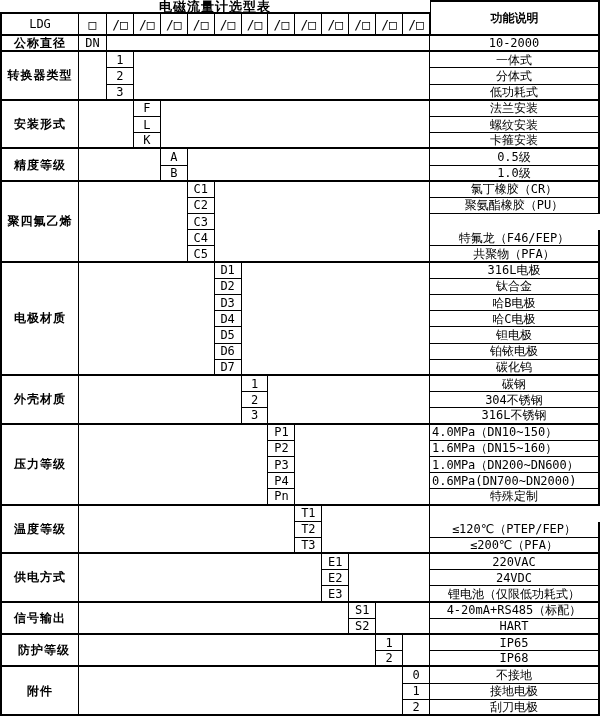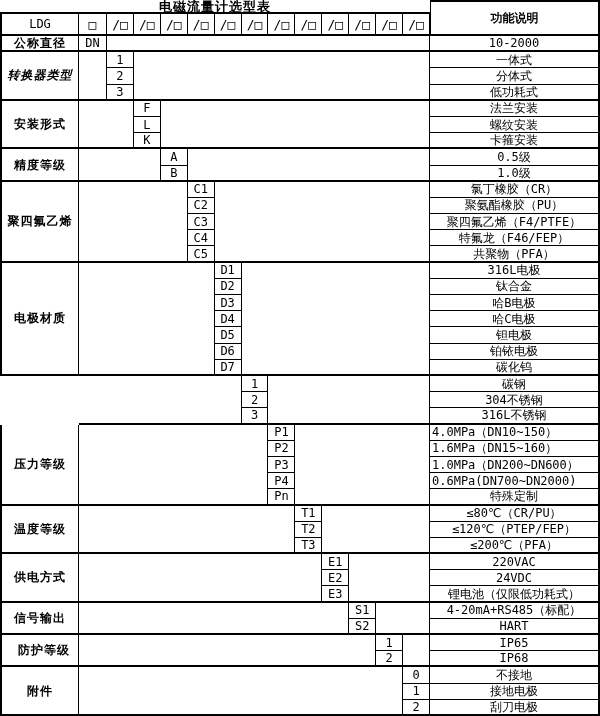--- a/index.html
+++ b/index.html
@@ -56,21 +56,21 @@
     <div class="cell slot group-end" style="grid-area: 2 / 9;">/□</div>
     <div class="cell slot group-end" style="grid-area: 2 / 10;">/□</div>
     <div class="cell slot group-end" style="grid-area: 2 / 11;">/□</div>
     <div class="cell slot group-end" style="grid-area: 2 / 12;">/□</div>
     <div class="cell slot group-end" style="grid-area: 2 / 13;">/□</div>
     <div class="cell slot group-end" style="grid-area: 2 / 14;">/□</div>
     <div class="cell label-cell left-edge group-end" style="grid-area: 3 / 1 / 4;">公称直径</div>
     <div class="cell code-cell group-end" style="grid-area: 3 / 2;">DN</div>
     <div class="cell desc-cell right-edge group-end" style="grid-area: 3 / 15;">10-2000</div>
     <div class="cell group-end" style="grid-area: 3 / 3 / 4 / 15;"></div>
-    <div class="cell label-cell left-edge group-end" style="grid-area: 4 / 1 / 7; font-style: italic;">转换器类型</div>
+    <div class="cell label-cell left-edge group-end" style="grid-area: 4 / 1 / 7;">转换器类型</div>
     <div class="cell group-end" style="grid-area: 4 / 2 / 7 / 3;"></div>
     <div class="cell code-cell" style="grid-area: 4 / 3;">1</div>
     <div class="cell desc-cell right-edge" style="grid-area: 4 / 15;">一体式</div>
     <div class="cell code-cell" style="grid-area: 5 / 3;">2</div>
     <div class="cell desc-cell right-edge" style="grid-area: 5 / 15;">分体式</div>
     <div class="cell code-cell group-end" style="grid-area: 6 / 3;">3</div>
     <div class="cell desc-cell right-edge group-end" style="grid-area: 6 / 15;">低功耗式</div>
     <div class="cell group-end" style="grid-area: 4 / 4 / 7 / 15;"></div>
     <div class="cell label-cell left-edge group-end" style="grid-area: 7 / 1 / 10;">安装形式</div>
     <div class="cell group-end" style="grid-area: 7 / 2 / 10 / 4;"></div>
@@ -88,21 +88,20 @@
     <div class="cell code-cell group-end" style="grid-area: 11 / 5;">B</div>
     <div class="cell desc-cell right-edge group-end" style="grid-area: 11 / 15;">1.0级</div>
     <div class="cell group-end" style="grid-area: 10 / 6 / 12 / 15;"></div>
     <div class="cell label-cell left-edge group-end" style="grid-area: 12 / 1 / 17;">聚四氟乙烯</div>
     <div class="cell group-end" style="grid-area: 12 / 2 / 17 / 6;"></div>
     <div class="cell code-cell" style="grid-area: 12 / 6;">C1</div>
     <div class="cell desc-cell right-edge" style="grid-area: 12 / 15;">氯丁橡胶（CR）</div>
     <div class="cell code-cell" style="grid-area: 13 / 6;">C2</div>
     <div class="cell desc-cell right-edge" style="grid-area: 13 / 15;">聚氨酯橡胶（PU）</div>
     <div class="cell code-cell" style="grid-area: 14 / 6;">C3</div>
-    <div class="cell desc-cell right-edge" style="grid-area: 14 / 15;">聚四氟乙烯（F4/PTFE）</div>
     <div class="cell code-cell" style="grid-area: 15 / 6;">C4</div>
     <div class="cell desc-cell right-edge" style="grid-area: 15 / 15;">特氟龙（F46/FEP）</div>
     <div class="cell code-cell group-end" style="grid-area: 16 / 6;">C5</div>
     <div class="cell desc-cell right-edge group-end" style="grid-area: 16 / 15;">共聚物（PFA）</div>
     <div class="cell group-end" style="grid-area: 12 / 7 / 17 / 15;"></div>
     <div class="cell label-cell left-edge group-end" style="grid-area: 17 / 1 / 24;">电极材质</div>
     <div class="cell group-end" style="grid-area: 17 / 2 / 24 / 7;"></div>
     <div class="cell code-cell" style="grid-area: 17 / 7;">D1</div>
     <div class="cell desc-cell right-edge" style="grid-area: 17 / 15;">316L电极</div>
     <div class="cell code-cell" style="grid-area: 18 / 7;">D2</div>
@@ -111,20 +110,21 @@
     <div class="cell desc-cell right-edge" style="grid-area: 19 / 15;">哈B电极</div>
     <div class="cell code-cell" style="grid-area: 20 / 7;">D4</div>
     <div class="cell desc-cell right-edge" style="grid-area: 20 / 15;">哈C电极</div>
     <div class="cell code-cell" style="grid-area: 21 / 7;">D5</div>
     <div class="cell desc-cell right-edge" style="grid-area: 21 / 15;">钽电极</div>
     <div class="cell code-cell" style="grid-area: 22 / 7;">D6</div>
     <div class="cell desc-cell right-edge" style="grid-area: 22 / 15;">铂铱电极</div>
     <div class="cell code-cell group-end" style="grid-area: 23 / 7;">D7</div>
     <div class="cell desc-cell right-edge group-end" style="grid-area: 23 / 15;">碳化钨</div>
     <div class="cell group-end" style="grid-area: 17 / 8 / 24 / 15;"></div>
+    <div class="cell label-cell left-edge group-end" style="grid-area: 24 / 1 / 27;">外壳材质</div>
     <div class="cell group-end" style="grid-area: 24 / 2 / 27 / 8;"></div>
     <div class="cell code-cell" style="grid-area: 24 / 8;">1</div>
     <div class="cell desc-cell right-edge" style="grid-area: 24 / 15;">碳钢</div>
     <div class="cell code-cell" style="grid-area: 25 / 8;">2</div>
     <div class="cell desc-cell right-edge" style="grid-area: 25 / 15;">304不锈钢</div>
     <div class="cell code-cell group-end" style="grid-area: 26 / 8;">3</div>
     <div class="cell desc-cell right-edge group-end" style="grid-area: 26 / 15;">316L不锈钢</div>
     <div class="cell group-end" style="grid-area: 24 / 9 / 27 / 15;"></div>
     <div class="cell label-cell left-edge group-end" style="grid-area: 27 / 1 / 32;">压力等级</div>
     <div class="cell group-end" style="grid-area: 27 / 2 / 32 / 9;"></div>
@@ -135,21 +135,20 @@
     <div class="cell code-cell" style="grid-area: 29 / 9;">P3</div>
     <div class="cell desc-cell right-edge left-align" style="grid-area: 29 / 15;">1.0MPa（DN200~DN600）</div>
     <div class="cell code-cell" style="grid-area: 30 / 9;">P4</div>
     <div class="cell desc-cell right-edge left-align" style="grid-area: 30 / 15;">0.6MPa(DN700~DN2000)</div>
     <div class="cell code-cell group-end" style="grid-area: 31 / 9;">Pn</div>
     <div class="cell desc-cell right-edge group-end" style="grid-area: 31 / 15;">特殊定制</div>
     <div class="cell group-end" style="grid-area: 27 / 10 / 32 / 15;"></div>
     <div class="cell label-cell left-edge group-end" style="grid-area: 32 / 1 / 35;">温度等级</div>
     <div class="cell group-end" style="grid-area: 32 / 2 / 35 / 10;"></div>
     <div class="cell code-cell" style="grid-area: 32 / 10;">T1</div>
-    <div class="cell desc-cell right-edge" style="grid-area: 32 / 15;">≤80℃（CR/PU）</div>
     <div class="cell code-cell" style="grid-area: 33 / 10;">T2</div>
     <div class="cell desc-cell right-edge" style="grid-area: 33 / 15;">≤120℃（PTEP/FEP）</div>
     <div class="cell code-cell group-end" style="grid-area: 34 / 10;">T3</div>
     <div class="cell desc-cell right-edge group-end" style="grid-area: 34 / 15;">≤200℃（PFA）</div>
     <div class="cell group-end" style="grid-area: 32 / 11 / 35 / 15;"></div>
     <div class="cell label-cell left-edge group-end" style="grid-area: 35 / 1 / 38;">供电方式</div>
     <div class="cell group-end" style="grid-area: 35 / 2 / 38 / 11;"></div>
     <div class="cell code-cell" style="grid-area: 35 / 11;">E1</div>
     <div class="cell desc-cell right-edge" style="grid-area: 35 / 15;">220VAC</div>
     <div class="cell code-cell" style="grid-area: 36 / 11;">E2</div>

